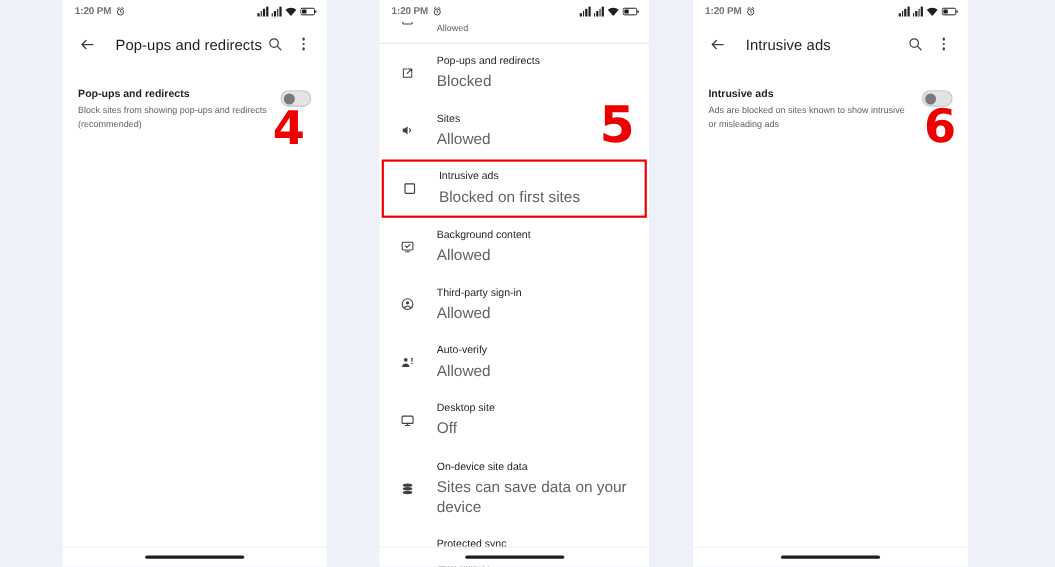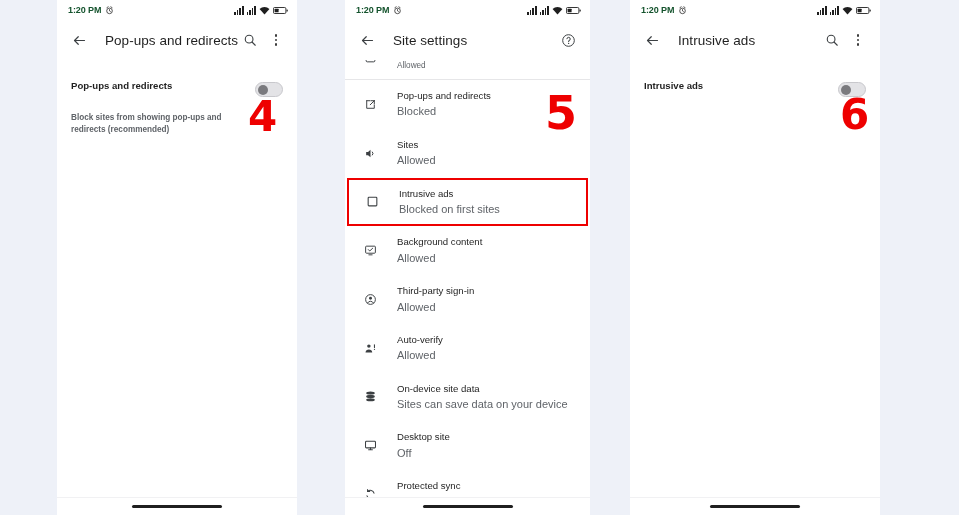--- a/index.html
+++ b/index.html
@@ -30,21 +30,21 @@
   #phone2 { left: 345px; width: 245px; }
   #phone3 { left: 630px; width: 250px; }
 
   
   .statusbar {
     height: 20px;
     display: flex;
     align-items: center;
     justify-content: space-between;
     padding: 0 9px 0 11px;
-    color: #14532d;
+    color: #737373;
   }
   .status-left {
     display: flex;
     align-items: center;
     gap: 4px;
     font-size: 9px;
     font-weight: bold;
     letter-spacing: -0.1px;
   }
   .status-right {
@@ -127,22 +127,21 @@
   .toggle-title {
     font-size: 9.6px;
     font-weight: bold;
     color: #1f1f1f;
     line-height: 1.35;
   }
   .toggle-sub {
     font-size: 8.2px;
     color: #5f6368;
     line-height: 1.42;
-    margin-top: 19px;
-    font-weight: bold;
+    margin-top: 2px;
   }
   .switch {
     flex: none;
     width: 28px;
     height: 15px;
     border-radius: 8px;
     background: #e3e3e6;
     border: 1px solid #c8c8cc;
     position: relative;
     margin-top: 2px;
@@ -204,21 +203,21 @@
     justify-content: center;
     color: #3c4043;
   }
   .row .texts { margin-left: 16px; }
   .row-title {
     font-size: 9.6px;
     color: #1f1f1f;
     line-height: 1.3;
   }
   .row-sub {
-    font-size: 11px;
+    font-size: 14px;
     color: #5f6368;
     line-height: 1.3;
     margin-top: 2px;
   }
 
   .row.highlighted {
     border: 2px solid #ee0000;
     margin: 0 2px;
     padding: 8px 12px;
   }
@@ -362,37 +361,20 @@
           <path d="M12 19 L1 6.5 A17 17 0 0 1 23 6.5 Z" fill="#1f1f1f"></path>
         </svg>
         <svg class="battery-icon" width="15" height="9" viewBox="0 0 30 16">
           <rect x="0.8" y="2" width="25" height="12" rx="2.5" fill="none" stroke="#1f1f1f" stroke-width="1.8"></rect>
           <rect x="3.2" y="4.4" width="8" height="7.2" rx="1" fill="#1f1f1f"></rect>
           <rect x="27" y="6" width="2.5" height="4" rx="1" fill="#1f1f1f"></rect>
         </svg>
       </div>
     </div>
 
-    <div class="appbar">
-      <div class="icon-btn">
-        <svg width="15" height="15" viewBox="0 0 24 24">
-          <path d="M20 12H4M10 6l-6 6 6 6" fill="none" stroke="#3c4043" stroke-width="1.9" stroke-linecap="round" stroke-linejoin="round"></path>
-        </svg>
-      </div>
-      <div class="appbar-title">Site settings</div>
-      <div class="appbar-actions">
-        <div class="icon-btn">
-          <svg width="15" height="15" viewBox="0 0 24 24">
-            <circle cx="12" cy="12" r="9.3" fill="none" stroke="#3c4043" stroke-width="1.6"></circle>
-            <path d="M9.4 9.2a2.7 2.7 0 1 1 2.9 3.1v1.5" fill="none" stroke="#3c4043" stroke-width="1.6" stroke-linecap="round"></path>
-            <circle cx="12.2" cy="16.6" r="1.05" fill="#3c4043"></circle>
-          </svg>
-        </div>
-      </div>
-    </div>
 
     <div class="list">
 
       <div class="partial-row">
         <div class="ico">
           <svg width="13" height="13" viewBox="0 0 24 24">
             <rect x="4" y="3" width="16" height="17" rx="2" fill="none" stroke="#3c4043" stroke-width="1.8"></rect>
           </svg>
         </div>
         <div class="txt">Allowed</div>
@@ -476,41 +458,41 @@
         </div>
         <div class="texts">
           <div class="row-title">Auto-verify</div>
           <div class="row-sub">Allowed</div>
         </div>
       </div>
 
       <div class="row">
         <div class="ico">
           <svg width="13" height="13" viewBox="0 0 24 24">
+            <rect x="2.8" y="4.2" width="18.4" height="12.2" rx="1.6" fill="none" stroke="#3c4043" stroke-width="1.9"></rect>
+            <path d="M8.5 20h7M12 16.4V20" stroke="#3c4043" stroke-width="1.9" stroke-linecap="round"></path>
+          </svg>
+        </div>
+        <div class="texts">
+          <div class="row-title">Desktop site</div>
+          <div class="row-sub">Off</div>
+        </div>
+      </div>
+
+      <div class="row">
+        <div class="ico">
+          <svg width="13" height="13" viewBox="0 0 24 24">
             <ellipse cx="12" cy="5.6" rx="8" ry="2.9" fill="#3c4043"></ellipse>
             <ellipse cx="12" cy="11.8" rx="8" ry="2.9" fill="#3c4043"></ellipse>
             <ellipse cx="12" cy="18" rx="8" ry="2.9" fill="#3c4043"></ellipse>
           </svg>
         </div>
         <div class="texts">
           <div class="row-title">On-device site data</div>
           <div class="row-sub">Sites can save data on your device</div>
-        </div>
-      </div>
-
-      <div class="row">
-        <div class="ico">
-          <svg width="13" height="13" viewBox="0 0 24 24">
-            <rect x="2.8" y="4.2" width="18.4" height="12.2" rx="1.6" fill="none" stroke="#3c4043" stroke-width="1.9"></rect>
-            <path d="M8.5 20h7M12 16.4V20" stroke="#3c4043" stroke-width="1.9" stroke-linecap="round"></path>
-          </svg>
-        </div>
-        <div class="texts">
-          <div class="row-title">Desktop site</div>
-          <div class="row-sub">Off</div>
         </div>
       </div>
 
       <div class="row">
         <div class="ico">
           <svg width="13" height="13" viewBox="0 0 24 24">
             <path d="M18.5 9.5A7 7 0 0 0 6.6 6.6" fill="none" stroke="#3c4043" stroke-width="1.9" stroke-linecap="round"></path>
             <path d="M5.5 14.5a7 7 0 0 0 11.9 2.9" fill="none" stroke="#3c4043" stroke-width="1.9" stroke-linecap="round"></path>
             <path d="M6.6 2.6v4h4" fill="none" stroke="#3c4043" stroke-width="1.9" stroke-linecap="round" stroke-linejoin="round"></path>
             <path d="M17.4 21.4v-4h-4" fill="none" stroke="#3c4043" stroke-width="1.9" stroke-linecap="round" stroke-linejoin="round"></path>
@@ -597,20 +579,21 @@
               <span></span>
               <span></span>
             </div>
         </div>
       </div>
     </div>
 
     <div class="toggle-row">
       <div class="toggle-texts">
         <div class="toggle-title">Intrusive ads</div>
+        <div class="toggle-sub">Ads are blocked on sites known to show intrusive or misleading ads</div>
       </div>
       <div class="switch"></div>
     </div>
 
     <div class="navbar">
       <div class="nav-pill"></div>
     </div>
   </div>
 
   <div class="annot" id="annot4">4</div>

